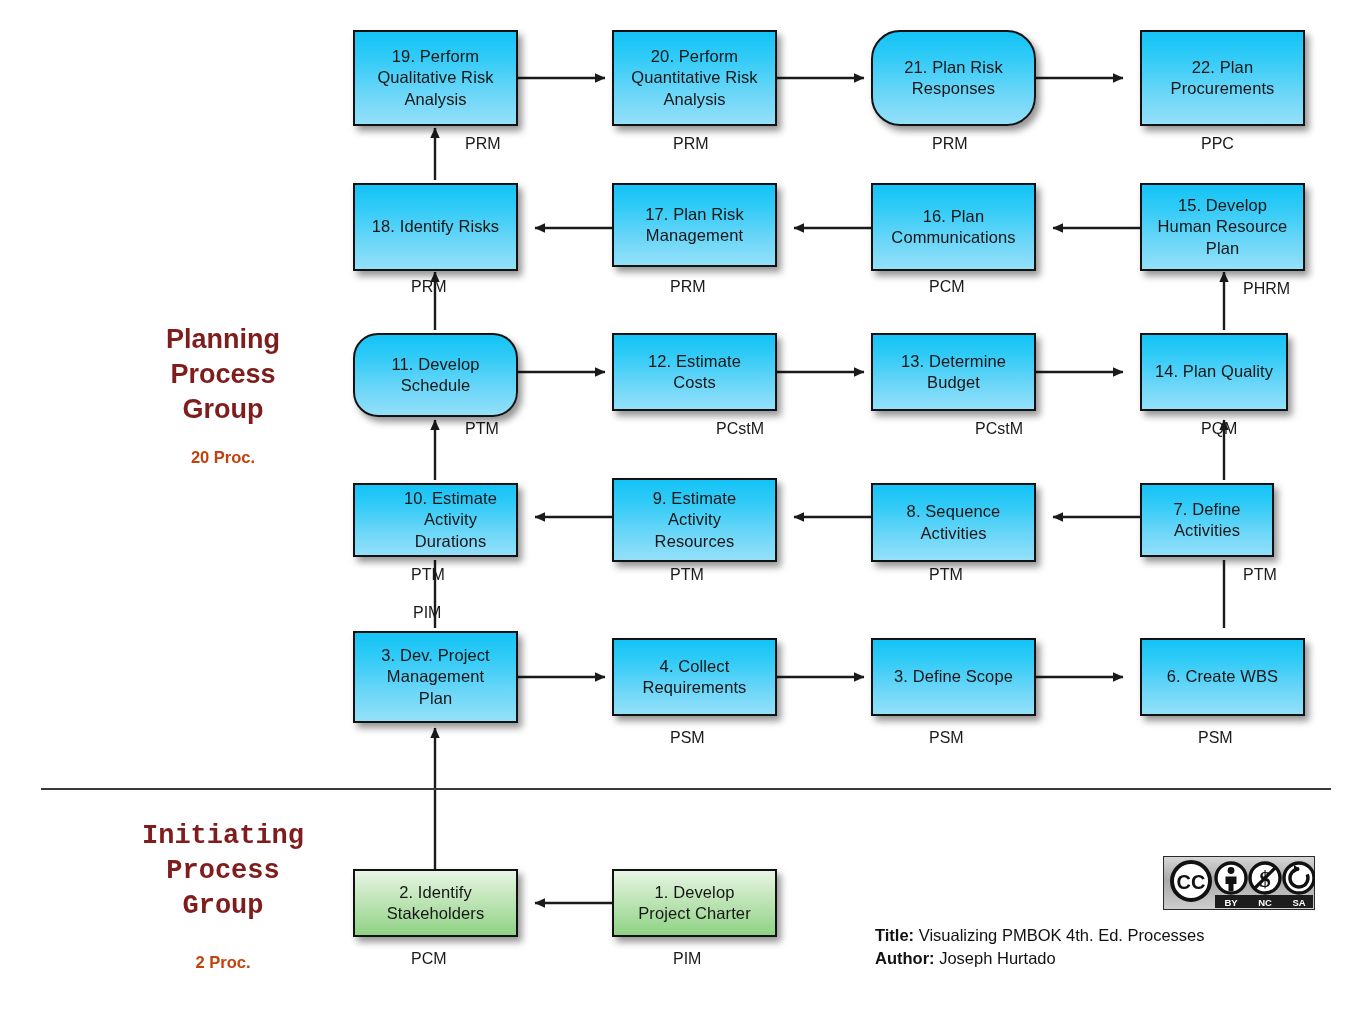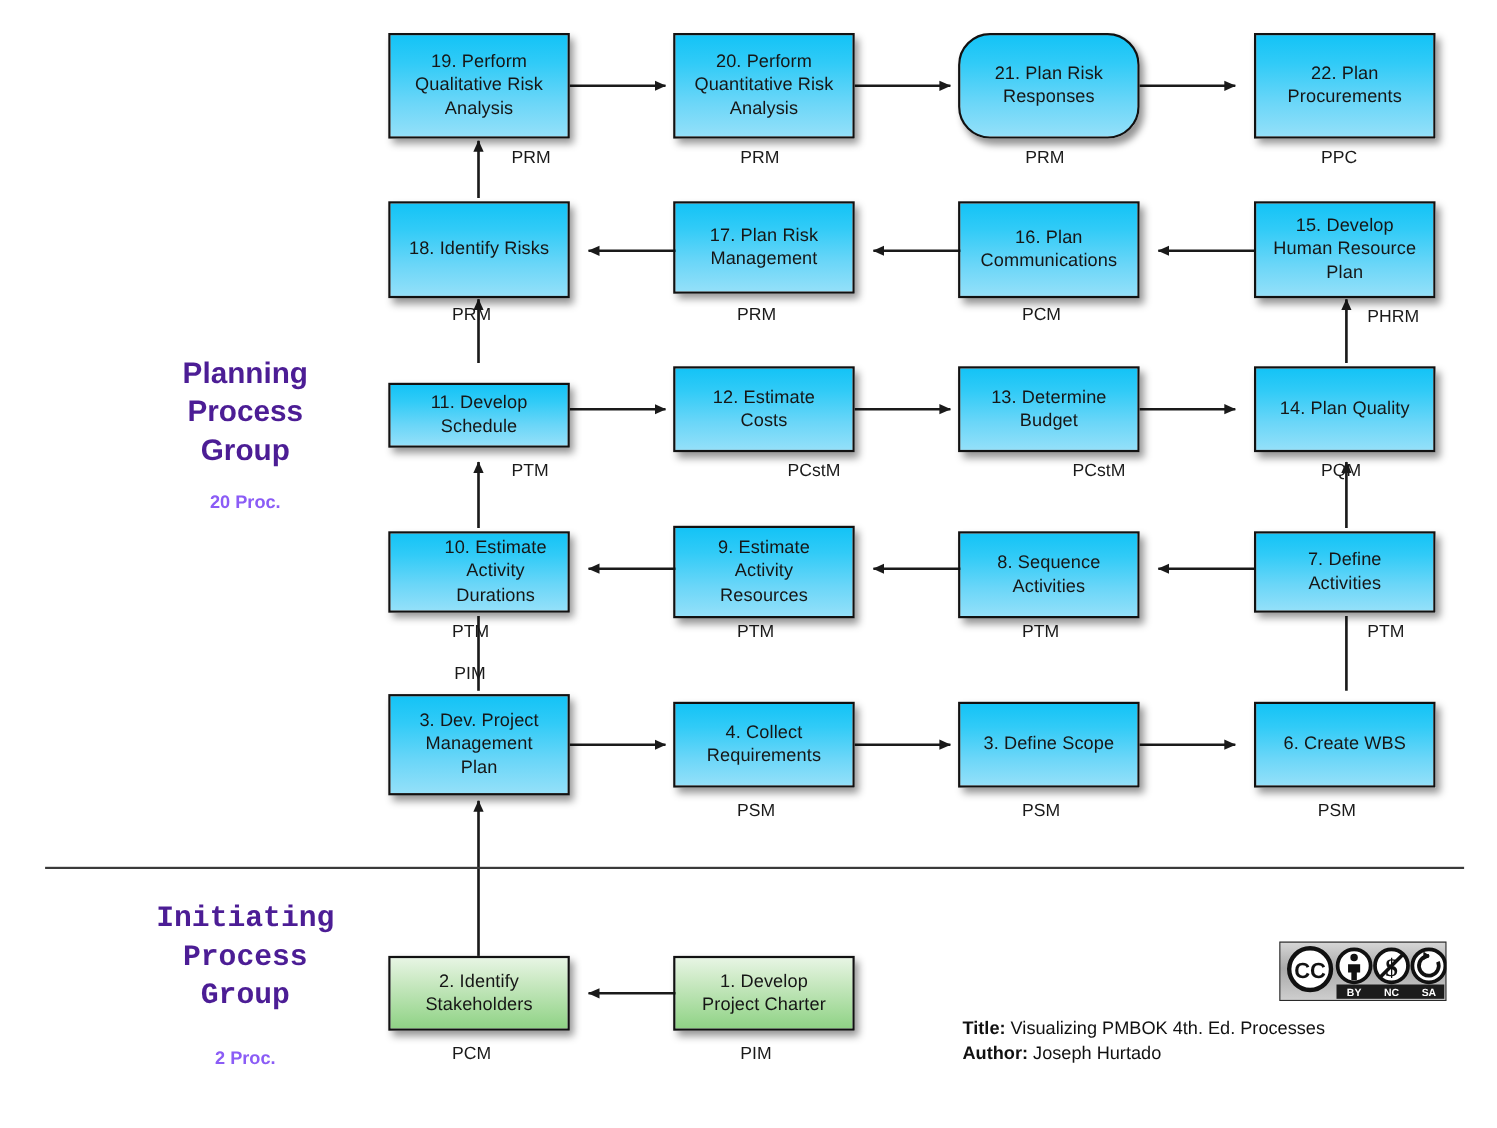--- a/index.html
+++ b/index.html
@@ -64,30 +64,30 @@
     white-space: nowrap;
     z-index: 2;
   }
 
   
   .group-title {
     position: absolute;
     font-size: 27px;
     font-weight: bold;
     line-height: 1.30;
-    color: #4c1d95;
+    color: #7f1d1d;
     text-align: center;
     white-space: nowrap;
     z-index: 2;
   }
   .group-count {
     position: absolute;
     font-size: 16.5px;
     font-weight: bold;
-    color: #8b5cf6;
+    color: #c2410c;
     text-align: center;
     white-space: nowrap;
     z-index: 2;
   }
 
   
   #divider {
     position: absolute;
     left: 41px;
     top: 788px;
@@ -207,43 +207,43 @@
   <div class="pbox blue" style="left:612px; top:183px; width:165px; height:84px;">
     <span>17. Plan Risk<br>Management</span>
   </div>
   <div class="pbox blue" style="left:871px; top:183px; width:165px; height:88px;">
     <span>16. Plan<br>Communications</span>
   </div>
   <div class="pbox blue" style="left:1140px; top:183px; width:165px; height:88px;">
     <span>15. Develop<br>Human Resource<br>Plan</span>
   </div>
 
-  <div class="pbox blue" style="left:353px; top:348px; width:165px; height:59px;">
+  <div class="pbox blue" style="left:353px; top:333px; width:165px; height:84px;border-radius:25px;">
     <span>11. Develop<br>Schedule</span>
   </div>
   <div class="pbox blue" style="left:612px; top:333px; width:165px; height:78px;">
     <span>12. Estimate<br>Costs</span>
   </div>
   <div class="pbox blue" style="left:871px; top:333px; width:165px; height:78px;">
     <span>13. Determine<br>Budget</span>
   </div>
-  <div class="pbox blue" style="left:1140px; top:333px; width:165px; height:78px;">
+  <div class="pbox blue" style="left:1140px; top:333px; width:148px; height:78px;">
     <span>14. Plan Quality</span>
   </div>
 
   <div class="pbox blue" style="left:353px; top:483px; width:165px; height:74px;padding-left:36px;">
     <span>10. Estimate<br>Activity Durations</span>
   </div>
   <div class="pbox blue" style="left:612px; top:478px; width:165px; height:84px;">
     <span>9. Estimate<br>Activity<br>Resources</span>
   </div>
   <div class="pbox blue" style="left:871px; top:483px; width:165px; height:79px;">
     <span>8. Sequence<br>Activities</span>
   </div>
-  <div class="pbox blue" style="left:1140px; top:483px; width:165px; height:74px;">
+  <div class="pbox blue" style="left:1140px; top:483px; width:134px; height:74px;">
     <span>7. Define<br>Activities</span>
   </div>
 
   <div class="pbox blue" style="left:353px; top:631px; width:165px; height:92px;">
     <span>3. Dev. Project<br>Management<br>Plan</span>
   </div>
   <div class="pbox blue" style="left:612px; top:638px; width:165px; height:78px;">
     <span>4. Collect<br>Requirements</span>
   </div>
   <div class="pbox blue" style="left:871px; top:638px; width:165px; height:78px;">

